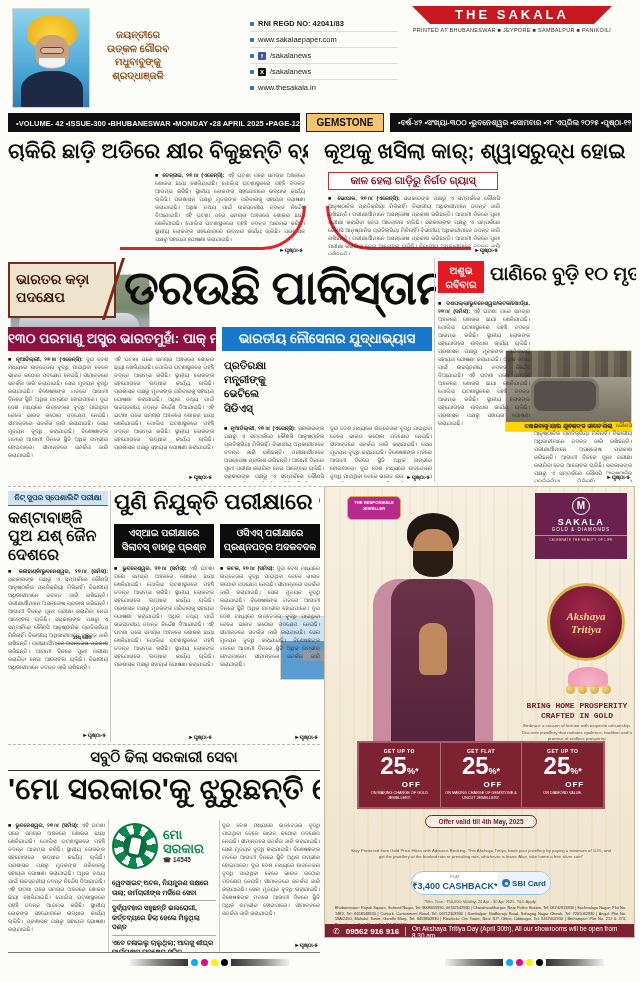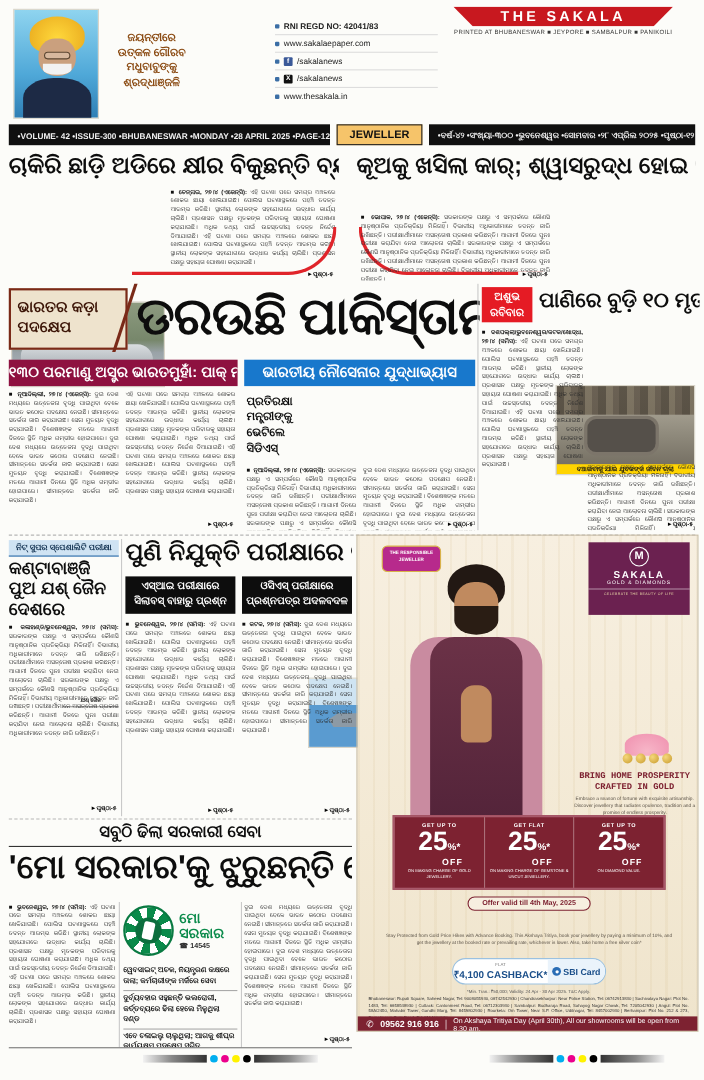--- a/index.html
+++ b/index.html
@@ -222,37 +222,38 @@
     </div>
   </div>
 
   <div class="abs logo-block">
     <div class="sakala-banner">THE SAKALA</div>
     <div class="printed-at">PRINTED AT BHUBANESWAR ■ JEYPORE ■ SAMBALPUR ■ PANIKOILI</div>
   </div>
 
   <div class="abs infobar">
     <div class="ib-black ib-left">•VOLUME- 42 •ISSUE-300 •BHUBANESWAR •MONDAY •28 APRIL 2025 •PAGE-12 •₹ 6.00</div>
-    <div class="ib-edition">JEWELLER</div>
+    <div class="ib-edition">GEMSTONE</div>
     <div class="ib-black ib-right">•ବର୍ଷ-୪୨ •ସଂଖ୍ୟା-୩୦୦ •ଭୁବନେଶ୍ୱର •ସୋମବାର •୨୮ ଏପ୍ରିଲ ୨୦୨୫ •ପୃଷ୍ଠା-୧୨ •ଟ.୬.୦୦</div>
   </div>
 
   <div class="abs headline tl-head">ଚାକିରି ଛାଡ଼ି ଅଡିରେ କ୍ଷୀର ବିକୁଛନ୍ତି ବ୍ୟାଙ୍କ ମ୍ୟାନେଜର</div>
   <div class="abs photo tl-photo">
     <div class="car-man"></div>
     <div class="car-body"></div>
   </div>
   <div class="abs body-text tl-body">
     <span class="dateline">■ ଚେନ୍ନାଇ, ୨୭।୪ (ଏଜେନ୍ସି): </span><span>ଏହି ଘଟଣା ପରେ ସମଗ୍ର ଅଞ୍ଚଳରେ ଶୋକର ଛାୟା ଖେଳିଯାଇଛି। ପୋଲିସ ଘଟଣାସ୍ଥଳରେ ପହଞ୍ଚି ତଦନ୍ତ ଆରମ୍ଭ କରିଛି। ସ୍ଥାନୀୟ ଲୋକଙ୍କ ସହଯୋଗରେ ଉଦ୍ଧାର କାର୍ଯ୍ୟ ଚାଲିଛି। ପ୍ରଶାସନ ପକ୍ଷରୁ ମୃତକଙ୍କ ପରିବାରକୁ ସହାୟତା ଘୋଷଣା କରାଯାଇଛି। ଅଧିକ ତଥ୍ୟ ପାଇଁ ଉଚ୍ଚସ୍ତରୀୟ ତଦନ୍ତ ନିର୍ଦ୍ଦେଶ ଦିଆଯାଇଛି। ଏହି ଘଟଣା ପରେ ସମଗ୍ର ଅଞ୍ଚଳରେ ଶୋକର ଛାୟା ଖେଳିଯାଇଛି। ପୋଲିସ ଘଟଣାସ୍ଥଳରେ ପହଞ୍ଚି ତଦନ୍ତ ଆରମ୍ଭ କରିଛି। ସ୍ଥାନୀୟ ଲୋକଙ୍କ ସହଯୋଗରେ ଉଦ୍ଧାର କାର୍ଯ୍ୟ ଚାଲିଛି। ପ୍ରଶାସନ ପକ୍ଷରୁ ସହାୟତା ଘୋଷଣା କରାଯାଇଛି।</span>
     <span class="more">►ପୃଷ୍ଠା-୫</span>
   </div>
   <div class="abs red-corner-l"></div>
   <div class="abs red-corner-r"></div>
 
   <div class="abs headline tr-head">କୂଅକୁ ଖସିଲା କାର୍; ଶ୍ୱାସରୁଦ୍ଧ ହୋଇ ୧୨ ମୃତ</div>
+  <div class="abs tr-subhead">କାଳ ହେଲା ଗାଡ଼ିରୁ ନିର୍ଗତ ଗ୍ୟାସ୍</div>
   <div class="abs body-text tr-body">
     <span class="dateline">■ ଭୋପାଳ, ୨୭।୪ (ଏଜେନ୍ସି): </span><span>ସରକାରଙ୍କ ପକ୍ଷରୁ ଏ ସମ୍ପର୍କରେ କୌଣସି ଆନୁଷ୍ଠାନିକ ପ୍ରତିକ୍ରିୟା ମିଳିନାହିଁ। ବିଭାଗୀୟ ଅଧିକାରୀମାନେ ତଦନ୍ତ ଜାରି ରଖିଛନ୍ତି। ପରୀକ୍ଷାର୍ଥୀମାନେ ଅସନ୍ତୋଷ ପ୍ରକାଶ କରିଛନ୍ତି। ଆଗାମୀ ଦିନରେ ପୁନଃ ପରୀକ୍ଷା କରାଯିବା ନେଇ ଆଲୋଚନା ଚାଲିଛି। ସରକାରଙ୍କ ପକ୍ଷରୁ ଏ ସମ୍ପର୍କରେ କୌଣସି ଆନୁଷ୍ଠାନିକ ପ୍ରତିକ୍ରିୟା ମିଳିନାହିଁ। ବିଭାଗୀୟ ଅଧିକାରୀମାନେ ତଦନ୍ତ ଜାରି ରଖିଛନ୍ତି। ପରୀକ୍ଷାର୍ଥୀମାନେ ଅସନ୍ତୋଷ ପ୍ରକାଶ କରିଛନ୍ତି। ଆଗାମୀ ଦିନରେ ପୁନଃ ପରୀକ୍ଷା କରାଯିବା ନେଇ ଆଲୋଚନା ଚାଲିଛି। ବିଭାଗୀୟ ଅଧିକାରୀମାନେ ତଦନ୍ତ ଜାରି ରଖିଛନ୍ତି।</span>
     <span class="more">►ପୃଷ୍ଠା-୫</span>
   </div>
   <div class="abs photo tr-photo">
     <div class="crowd"></div>
     <div class="well"></div>
     <div class="pcap tr-pcap">ବଞ୍ଚାଇବାକୁ ଯାଇ ଯୁବକଙ୍କ ଜୀବନ ଗଲା</div>
   </div>
 
@@ -369,20 +370,24 @@
       <div class="man-vest"></div>
       <div class="man-hands"></div>
     </div>
     <div class="abs resp-badge">THE RESPONSIBLE JEWELLER</div>
     <div class="abs ad-logo">
       <div class="m-circle">M</div>
       <div class="l1">SAKALA</div>
       <div class="l2">GOLD &amp; DIAMONDS</div>
       <div class="l3">CELEBRATE THE BEAUTY OF LIFE</div>
     </div>
+    <div class="abs akshaya">
+      <div>Akshaya</div>
+      <div>Tritiya</div>
+    </div>
     <div class="abs lotus"></div>
     <div class="abs coins">
       <div class="coin"></div>
         <div class="coin"></div>
         <div class="coin"></div>
         <div class="coin"></div>
     </div>
     <div class="abs prosper">BRING HOME PROSPERITY CRAFTED IN GOLD</div>
     <div class="abs ad-intro">Embrace a season of fortune with exquisite artisanship. Discover jewellery that radiates opulence, tradition and a promise of endless prosperity.</div>
 
@@ -406,21 +411,21 @@
         <div class="sub">ON DIAMOND VALUE.</div>
       </div>
     </div>
 
     <div class="abs validity">Offer valid till 4th May, 2025</div>
     <div class="abs free-text">Stay Protected from Gold Price Hikes with Advance Booking. This Akshaya Tritiya, book your jewellery by paying a minimum of 10%, and get the jewellery at the booked rate or prevailing rate, whichever is lower. Also, take home a free silver coin*</div>
 
     <div class="abs sbi-pill">
       <div class="sbi-cash">
         <span class="flat">FLAT</span>
-        <span>₹4,100 CASHBACK*</span>
+        <span>₹3,400 CASHBACK*</span>
       </div>
       <div class="sbi-logo">
         <span class="sbi-dot"></span>
         <span>SBI Card</span>
       </div>
     </div>
 
     <div class="abs min-tran">*Min. Tran.: ₹50,000; Validity: 24 Apr - 30 Apr 2025. T&amp;C Apply.</div>
     <div class="abs addresses">Bhubaneswar: Rupali Square, Saheed Nagar, Tel: 9008055930, 06742542930 | Chandrasekharpur: Near Police Station, Tel: 06742913830 | Sachivalaya Nagar: Plot No. 1483, Tel: 6658548930 | Cuttack: Cantonment Road, Tel: 06712303930 | Sambalpur: Budharaja Road, Sahayog Nagar Chowk, Tel: 7205042930 | Angul: Plot No. 58A/2450, Mahabir Tower, Gandhi Marg, Tel: 8459802930 | Rourkela: Om Tower, Near S.P. Office, Uditnagar, Tel: 8457002930 | Berhampur: Plot No. 212 &amp; 273, Ramalingam Tank Road, Tel: 8114900930</div>
 

